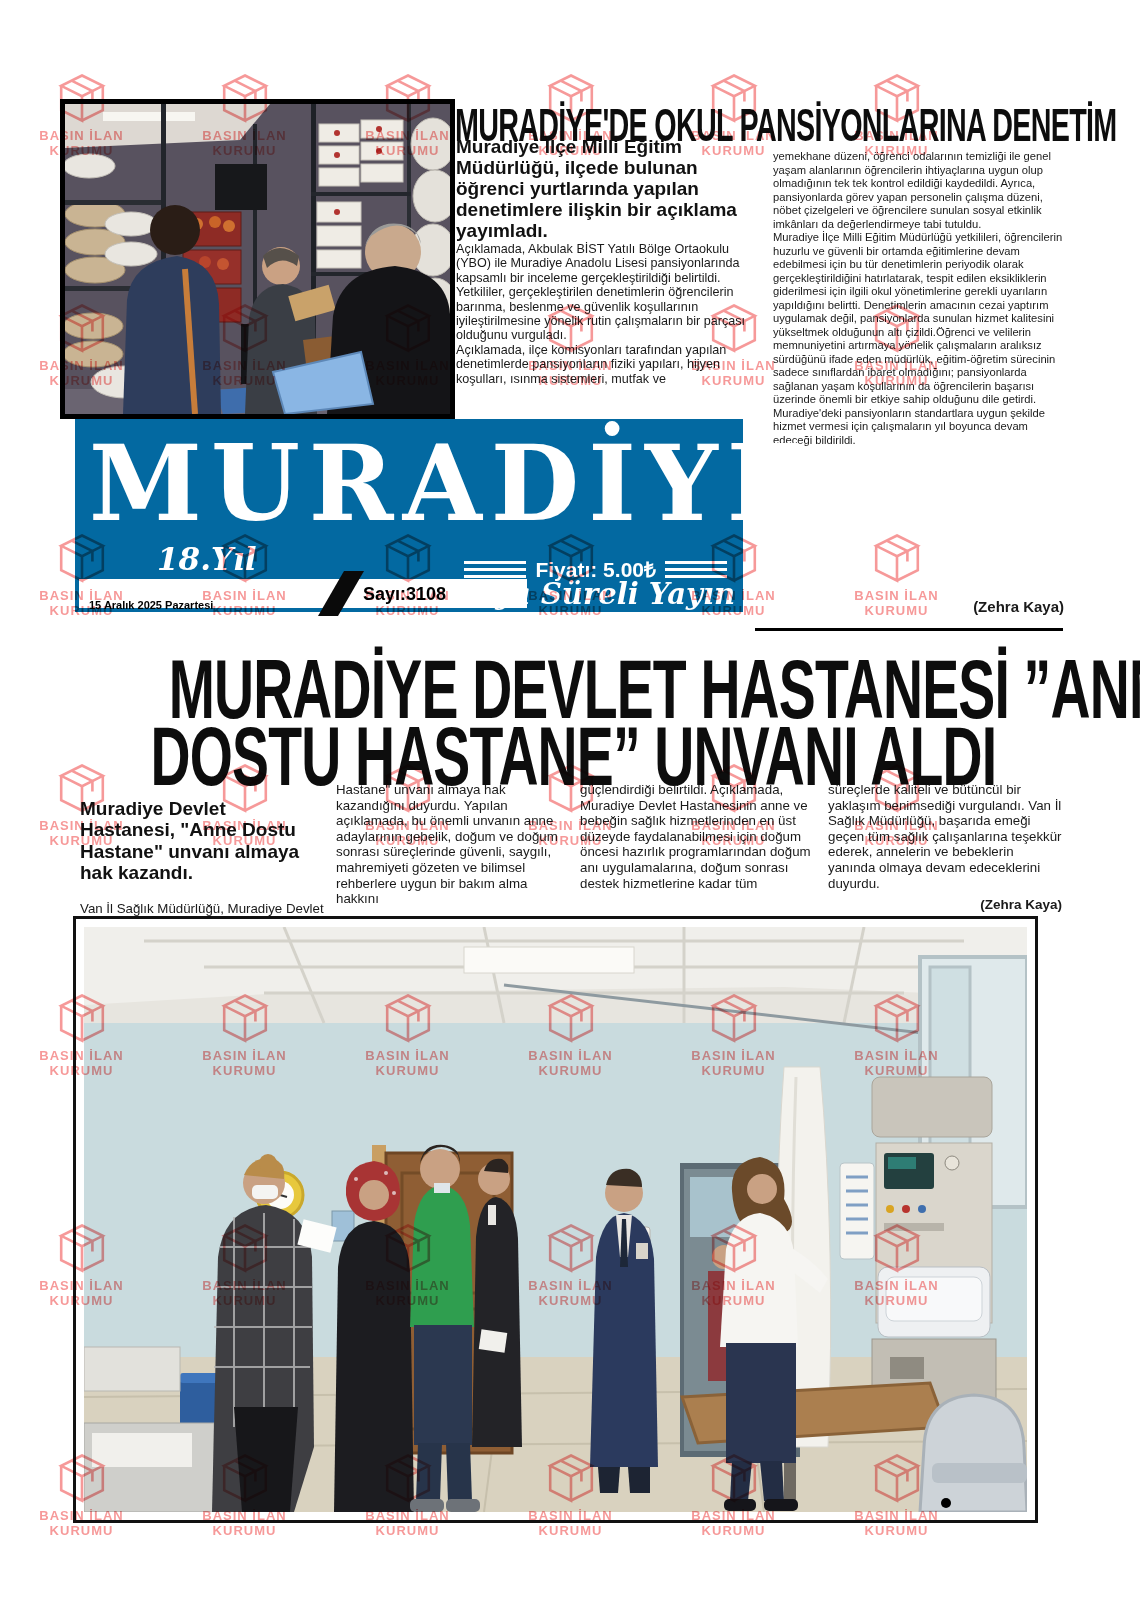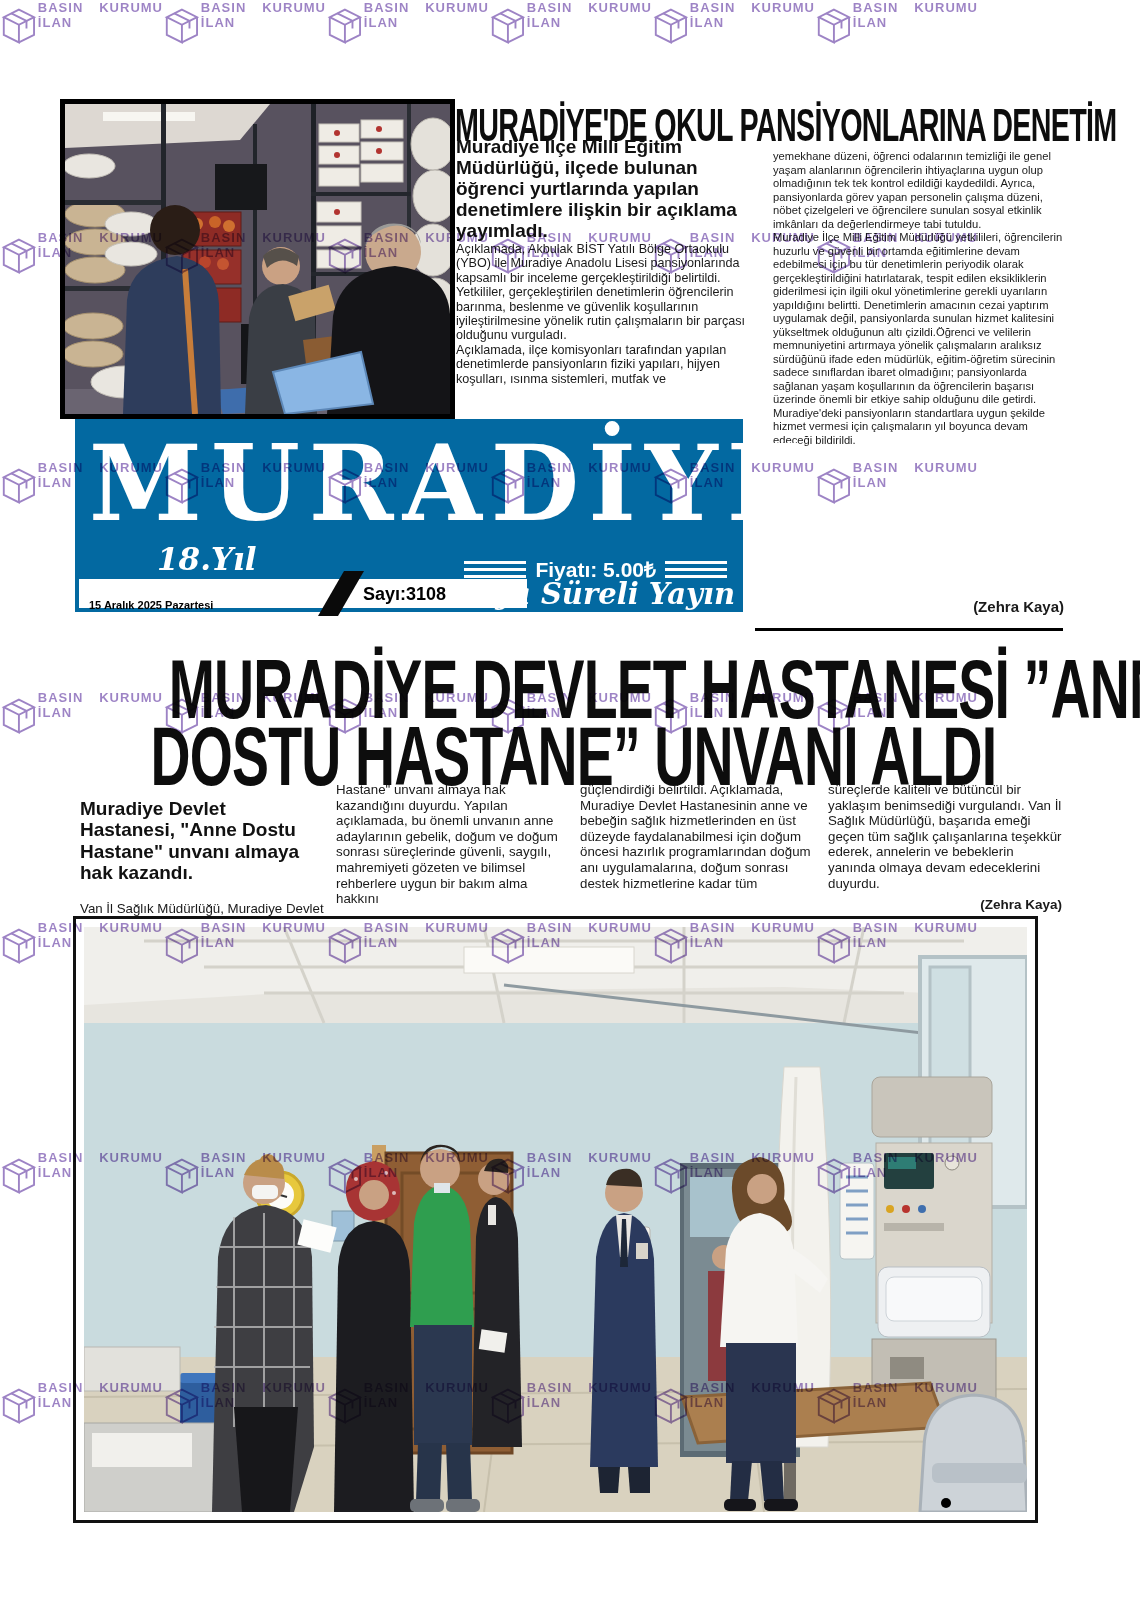--- a/index.html
+++ b/index.html
@@ -3,22 +3,22 @@
 <meta charset="utf-8">
 <style>
   html,body{margin:0;padding:0;background:#ffffff;}
   .page{position:relative;width:1140px;height:1613px;background:#fff;overflow:hidden;
         font-family:"Liberation Sans",sans-serif;color:#1a1a1a;}
 
   
   .wm-layer{position:absolute;inset:0;z-index:9;pointer-events:none;
             display:flex;flex-wrap:wrap;align-content:flex-start;
             mix-blend-mode:multiply;opacity:.55;}
-  .wm{width:163px;height:230px;display:flex;flex-direction:row;align-items:flex-start;
-      justify-content:center;color:#4c1d95;}
+  .wm{width:163px;height:230px;display:flex;flex-direction:column;align-items:center;
+      justify-content:center;color:#ef4444;}
   .wm-cube{width:52px;height:52px;margin-bottom:4px;}
   .wm-t{font-size:13px;font-weight:bold;letter-spacing:1px;line-height:15px;}
 
   
   .photo1-frame{position:absolute;left:60px;top:99px;width:395px;height:320px;
                 background:#000;padding:5px;box-sizing:border-box;z-index:2;}
   .photo2-frame{position:absolute;left:73px;top:916px;width:965px;height:607px;
                 border:3px solid #111;background:#fff;padding:8px;box-sizing:border-box;z-index:2;}
   .photo-svg{display:block;width:100%;height:100%;}
 

